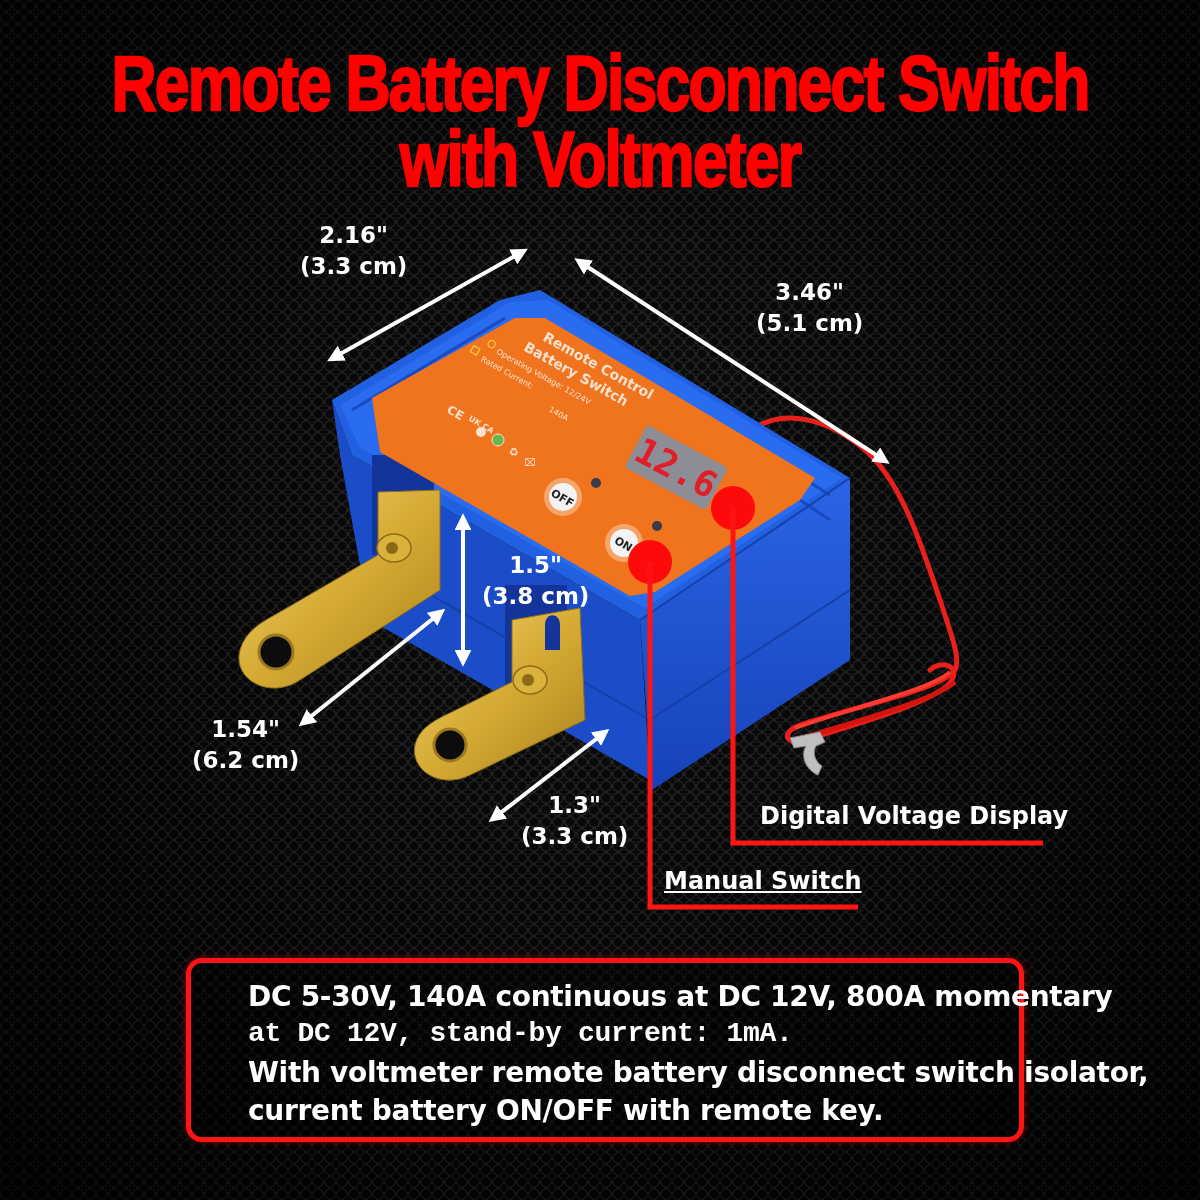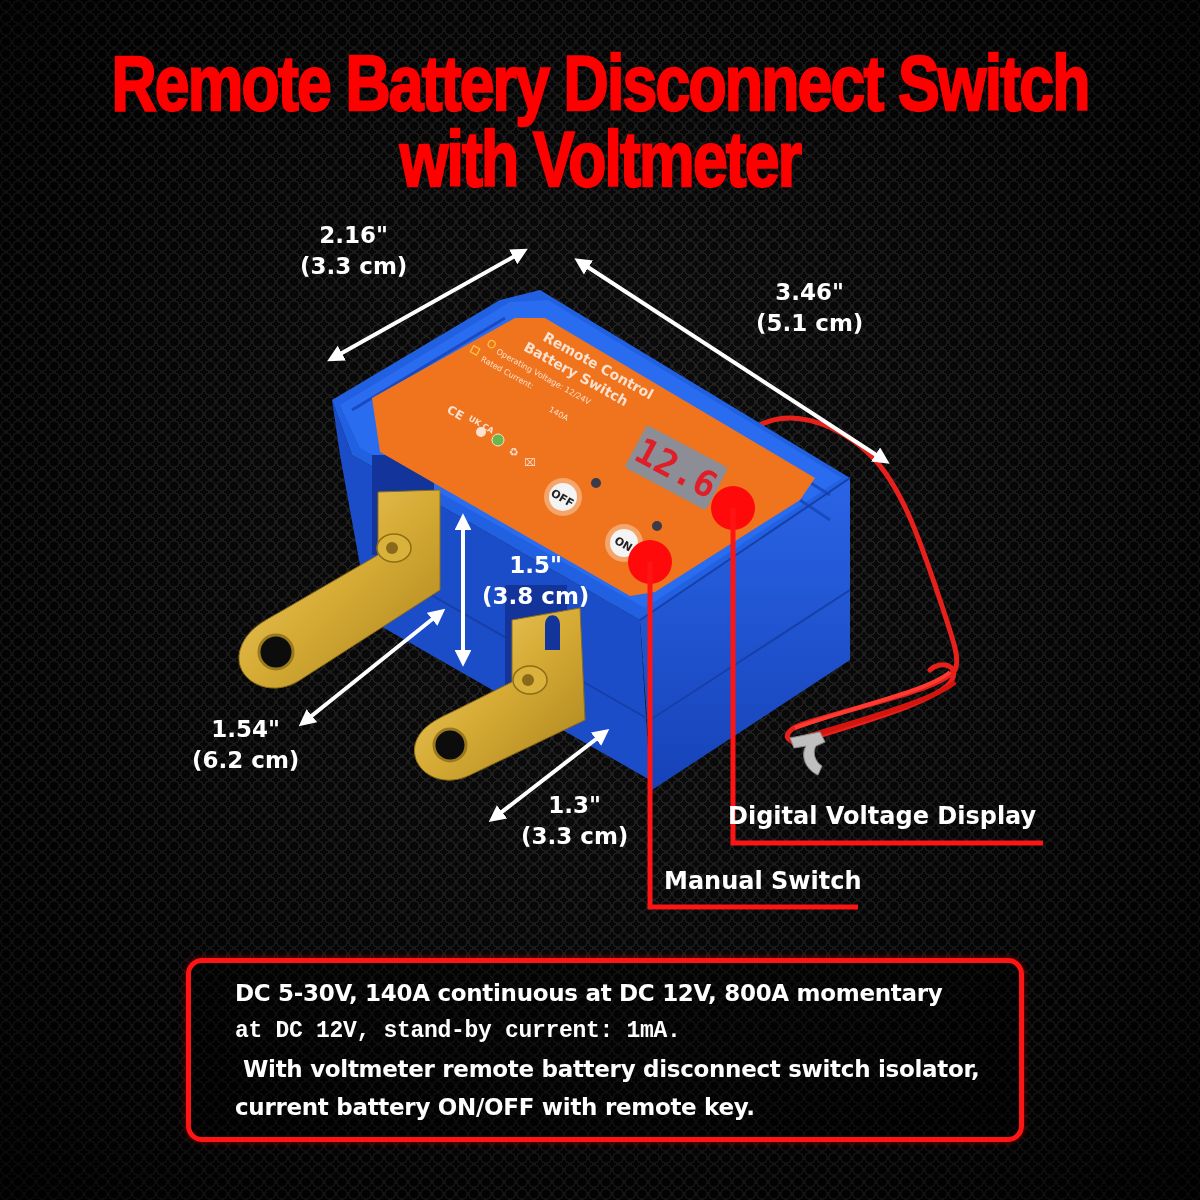--- a/index.html
+++ b/index.html
@@ -39,22 +39,22 @@
     font-family:"DejaVu Sans", sans-serif; font-size:24px; white-space:nowrap;
   }
   svg.art { position:absolute; left:0; top:0; }
   .desc-box {
     position:absolute; left:186px; top:958px; width:838px; height:184px;
     border:5px solid #ff1414; border-radius:16px; box-sizing:border-box;
     background:rgba(0,0,0,0.35);
     box-shadow:0 0 6px rgba(255,0,0,0.5);
   }
   .desc-line {
-    position:absolute; left:235px; color:#fff; font-weight:bold;
-    font-family:"DejaVu Sans", sans-serif; font-size:23px; white-space:nowrap;
+    position:absolute; left:248px; color:#fff; font-weight:bold;
+    font-family:"DejaVu Sans", sans-serif; font-size:28px; white-space:nowrap;
     letter-spacing:-0.3px;
   }
 </style>
 </head>
 <body>
 
 <div class="vignette"></div>
 
 <div class="title t1">Remote Battery Disconnect Switch</div>
 <div class="title t2">with Voltmeter</div>
@@ -188,20 +188,20 @@
 </div>
 <div class="dim" style="left:192px; top:714px;">
   <div>1.54"</div>
   <div>(6.2 cm)</div>
 </div>
 <div class="dim" style="left:521px; top:790px;">
   <div>1.3"</div>
   <div>(3.3 cm)</div>
 </div>
 
-<div class="callout" style="left:728px; top:802px;">Digital Voltage Display</div>
-<div class="callout" style="left:664px; top:867px;">Manual Switch</div>
+<div class="callout" style="left:760px; top:802px;">Digital Voltage Display</div>
+<div class="callout" style="left:664px; top:867px;text-decoration:underline;">Manual Switch</div>
 
 <div class="desc-box"></div>
 <div class="desc-line" style="top:980px;">DC 5-30V, 140A continuous at DC 12V, 800A momentary</div>
 <div class="desc-line" style="top:1018px;font-family:Liberation Mono, monospace;">at DC 12V, stand-by current: 1mA.</div>
-<div class="desc-line" style="top:1056px;margin-left:8px;">With voltmeter remote battery disconnect switch isolator,</div>
+<div class="desc-line" style="top:1056px;">With voltmeter remote battery disconnect switch isolator,</div>
 <div class="desc-line" style="top:1094px;">current battery ON/OFF with remote key.</div>
 
 </body></html>

